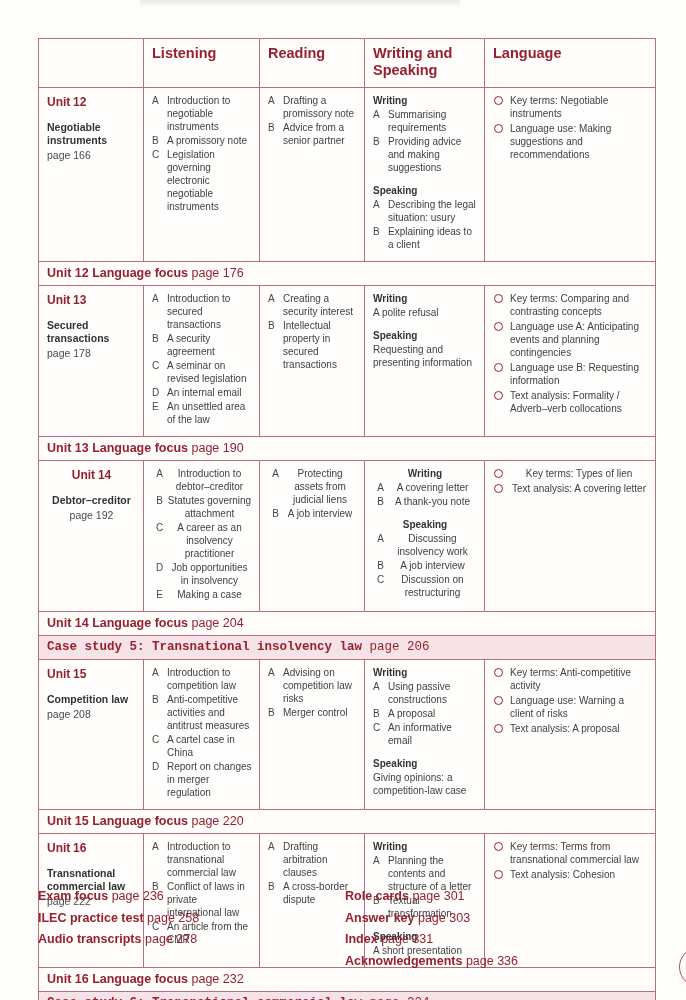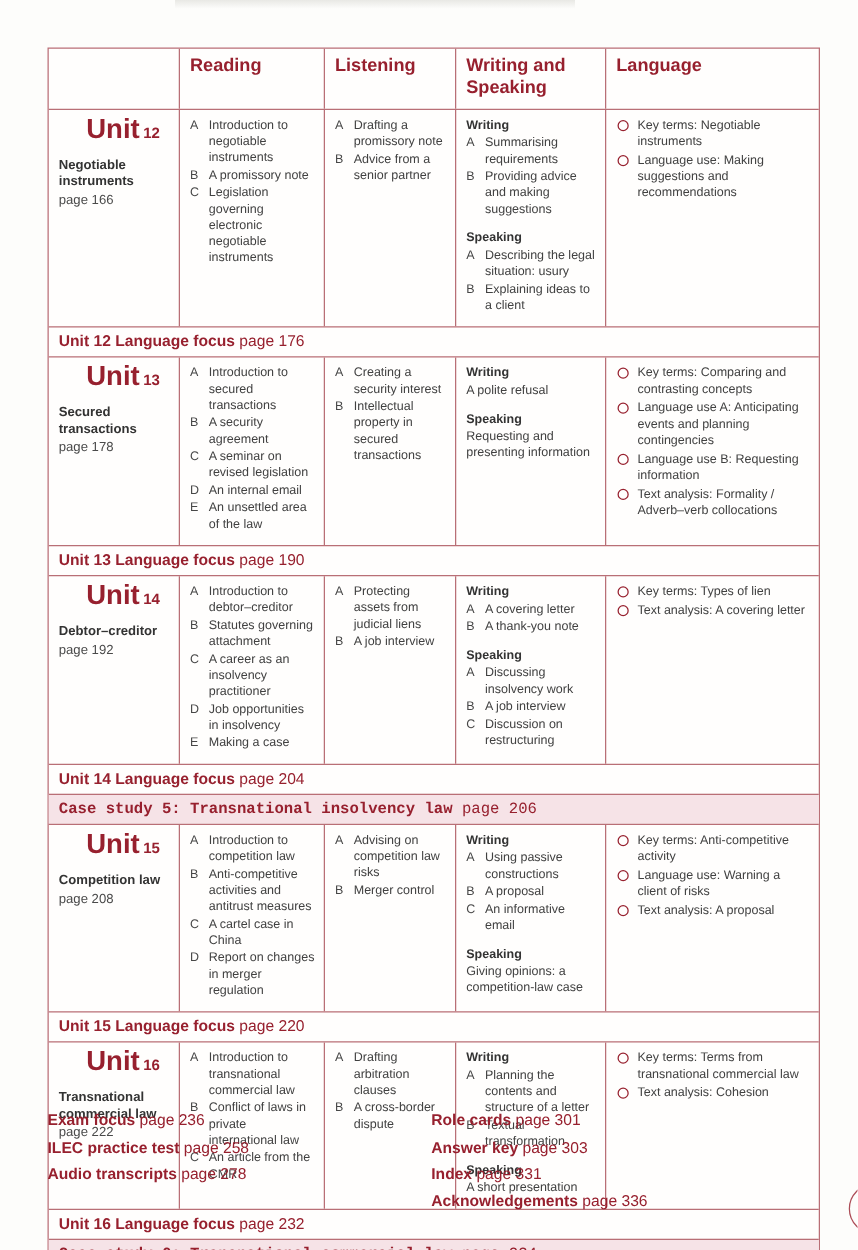--- a/index.html
+++ b/index.html
@@ -15,39 +15,39 @@
     border:1.5px solid var(--border);box-sizing:border-box;background:#fffefd;
   }
   :root{--accent:#97202e;--border:#b96f76;--body:#414141;--bold:#333333;--cs-bg:#f6e3e7;}
   .row{display:grid;grid-template-columns:105px 116px 105px 120px 1fr;box-sizing:border-box;}
   .row + .row{border-top:1px solid var(--border);}
   .cell{padding:6px 7px 9px 8px;box-sizing:border-box;font-size:10px;line-height:13px;}
   .cell:not(:last-child){border-right:1px solid var(--border);}
   .header-row .cell{padding:6px 7px 8px 8px;}
   .head{color:var(--accent);font-weight:bold;font-size:14.5px;line-height:17px;}
   .unit-heading{margin:2px 0 12px;color:var(--accent);font-weight:bold;}
-  .unit-word{font-size:22px;margin-left:22px;}
+  .unit-word{font-size:12px;}
   .unit-num{font-size:12px;}
   .unit-title{font-weight:bold;color:var(--bold);font-size:10.5px;line-height:13px;margin-bottom:2px;}
   .unit-page{font-size:10.5px;color:#4a4a4a;}
   .li{display:flex;margin-bottom:1px;}
   .letter{flex:0 0 15px;color:#474747;}
   .txt{flex:1;}
   .ws-section + .ws-section{margin-top:10px;}
   .ws-head{font-weight:bold;color:var(--bold);margin-bottom:1px;}
   .lang-item{display:flex;margin-bottom:2px;}
   .circle-bullet{flex:0 0 auto;width:7px;height:7px;border:1.6px solid var(--accent);
     border-radius:50%;margin:2px 7px 0 1px;background:transparent;}
   .focus-row,.cs-row{display:block;padding:4px 8px 5px;color:var(--accent);font-size:12.5px;line-height:14px;}
   .focus-text,.cs-text{font-weight:bold;}
   .focus-page,.cs-page{font-weight:normal;}
   .cs-row{background:var(--cs-bg);font-family:Liberation Mono, monospace;}
   .unit-row[data-unit="12"]{min-height:145px;}
   .unit-row[data-unit="13"]{min-height:125px;}
-  .unit-row[data-unit="14"]{min-height:140px;}
+  .unit-row[data-unit="14"]{min-height:140px;text-align:center;}
   .unit-row[data-unit="15"]{min-height:127px;}
   .unit-row[data-unit="16"]{min-height:112px;}
   .footer{position:absolute;left:38px;top:886px;width:618px;color:var(--accent);font-size:12.5px;}
   .footer-col{position:absolute;top:0;}
   .footer-col.left{left:0;}
   .footer-col.right{left:307px;}
   .footer-item{line-height:21.5px;white-space:nowrap;}
   .footer-label{font-weight:bold;}
   .page-num-circle{
     position:absolute;left:679px;top:947px;width:40px;height:40px;border-radius:50%;
@@ -57,22 +57,22 @@
   .page-num{color:var(--accent);font-weight:bold;font-size:14px;}
 </style>
 </head>
 <body>
 
 <div class="scan-smudge"></div>
 
 <div class="toc-table">
   <div class="row header-row">
     <div class="cell"></div>
+    <div class="cell head">Listening</div>
     <div class="cell head">Reading</div>
-    <div class="cell head">Listening</div>
     <div class="cell head">Writing and Speaking</div>
     <div class="cell head">Language</div>
   </div>
 <div class="row unit-row" data-unit="12">
       <div class="cell">
         <div class="unit-heading"><span class="unit-word">Unit</span> <span class="unit-num">12</span></div>
         <div class="unit-title">Negotiable instruments</div>
         <div class="unit-page">page 166</div>
       </div>
       <div class="cell">

